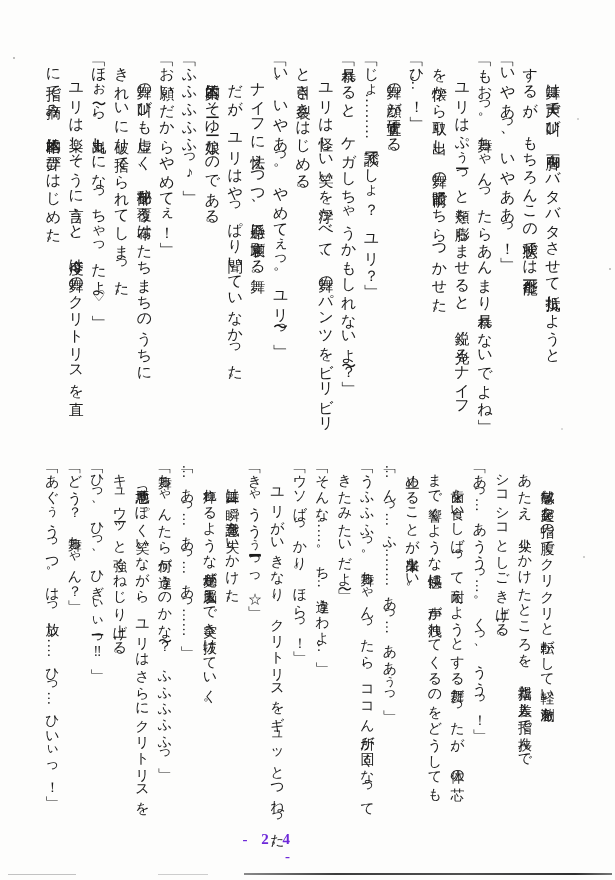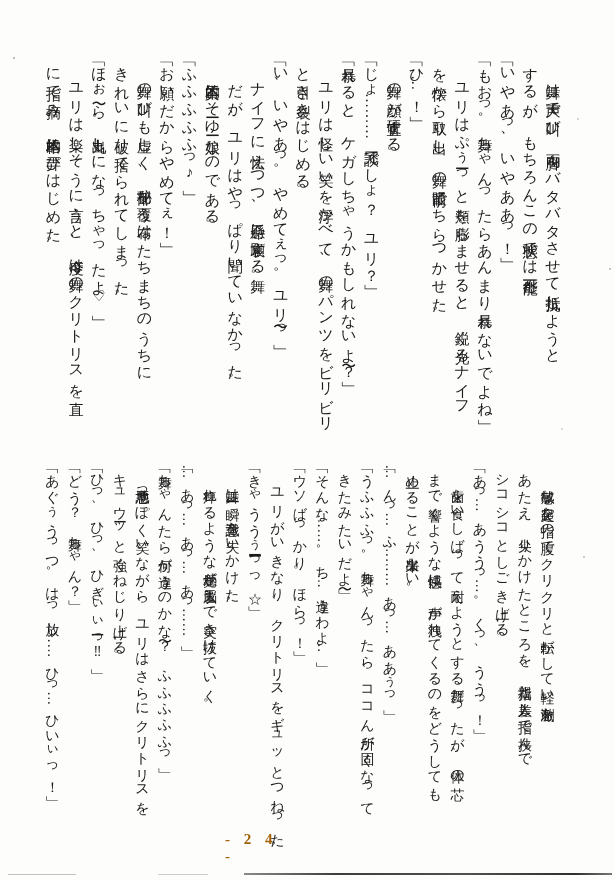--- a/index.html
+++ b/index.html
@@ -41,25 +41,25 @@
     width: 520px;
     height: 358px;
     font-size: 14px;
     line-height: 22.5px;
   }
   .page-number {
     position: absolute;
     top: 831px;
     left: 225px;
     width: 70px;
-    text-align: left;
+    text-align: right;
     font-size: 15px;
     font-weight: bold;
     letter-spacing: 5px;
-    color: #a16207;
+    color: #6d28d9;
     font-family: "Liberation Serif", "DejaVu Serif", serif;
   }
   .artifact {
     position: absolute;
   }
   .streak-main {
     top: 873px;
     left: 244px;
     width: 368px;
     height: 2px;

